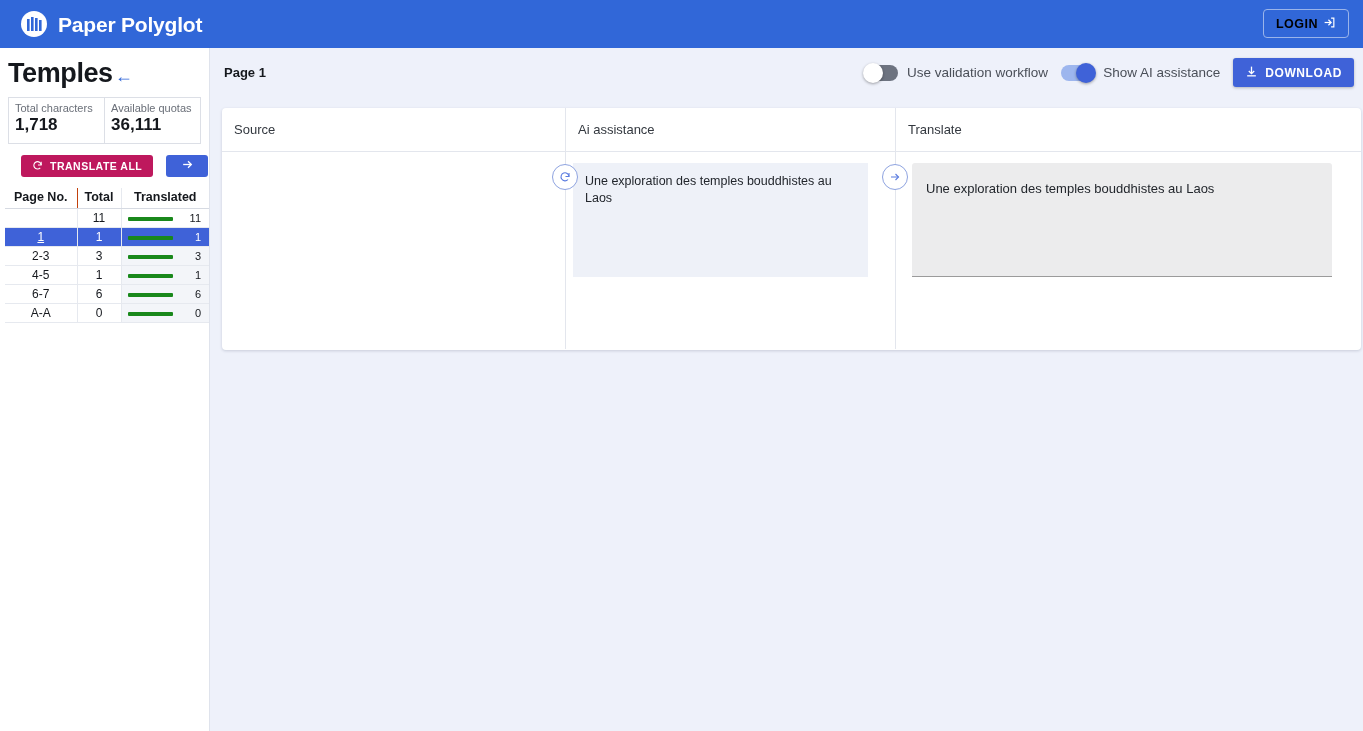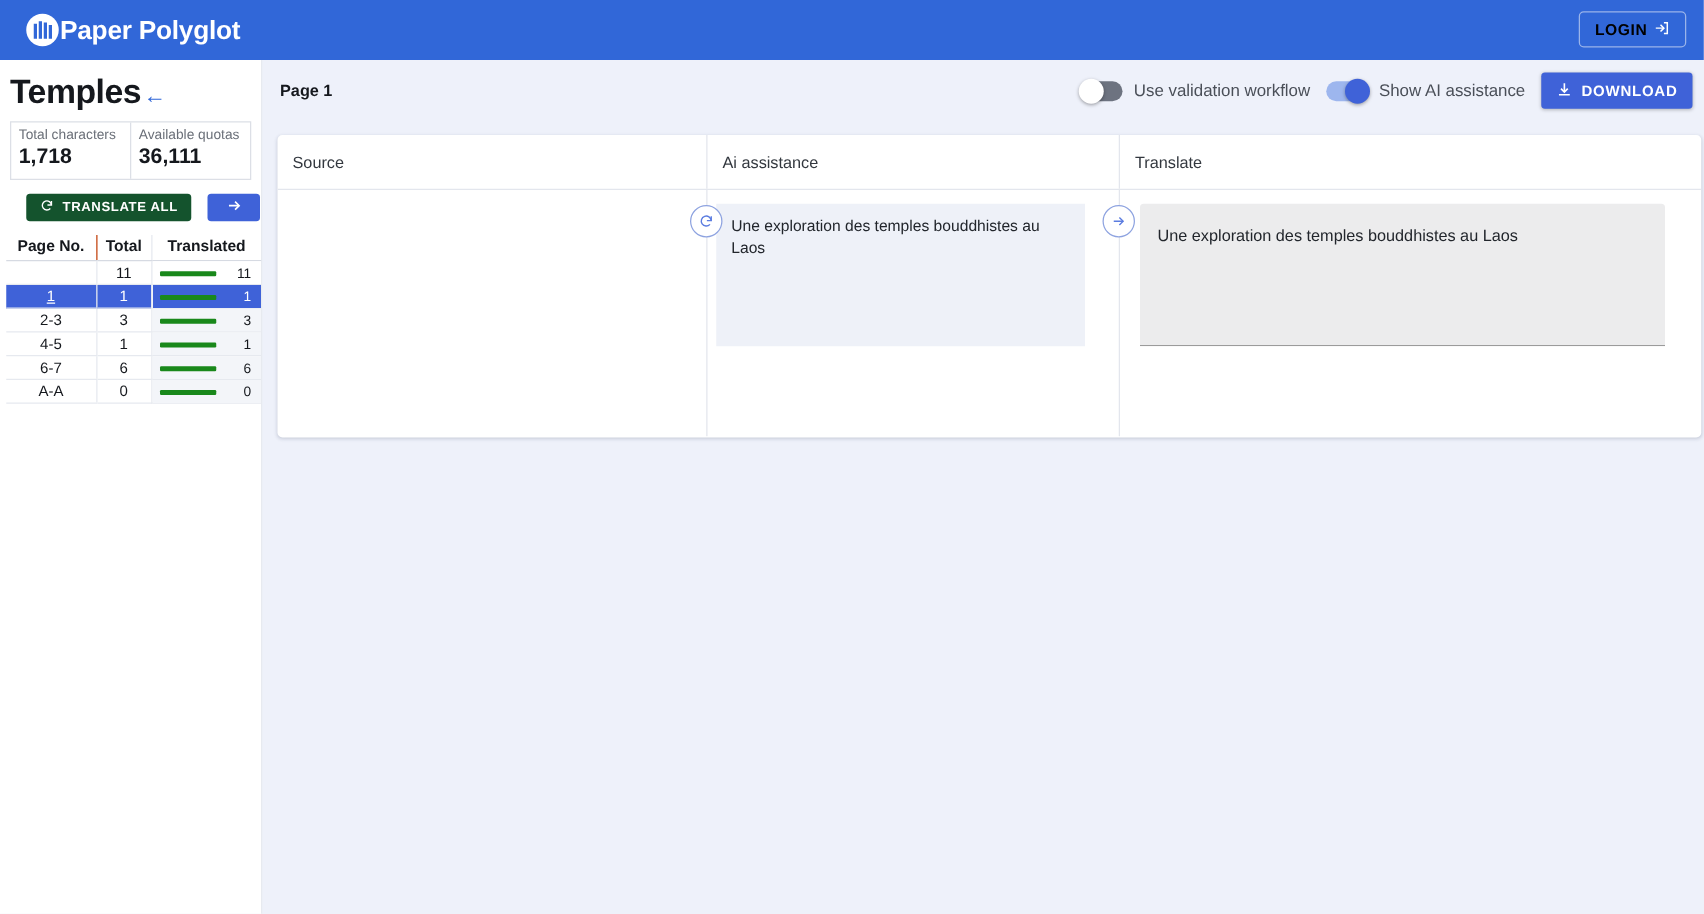--- a/index.html
+++ b/index.html
@@ -11,21 +11,21 @@
     background: #eef1fa;
   }
 
   
   #appbar {
     position: absolute; top: 0; left: 0;
     width: 1363px; height: 48px;
     background: #3167d8;
     display: flex; align-items: center;
   }
-  #brand { display: flex; align-items: center; margin-left: 20px; }
+  #brand { display: flex; align-items: center; gap: 10px; margin-left: 20px; }
   #logo-icon { width: 28px; height: 28px; display: block; }
   #brand-title {
     color: #ffffff;
     font-size: 21px;
     font-weight: bold;
     letter-spacing: -0.2px;
     line-height: 1;
   }
   #login-button {
     position: absolute; right: 14px; top: 9px;
@@ -67,21 +67,21 @@
   .stat-cell + .stat-cell { border-left: 1px solid #dcdfe6; }
   .stat-label { font-size: 11px; color: #6a6f78; line-height: 13px; }
   .stat-value { font-size: 17px; font-weight: bold; color: #15181d; line-height: 20px; }
 
   #sidebar-actions {
     display: flex; gap: 13px;
     margin: 11px 0 0 21px;
   }
   #translate-all-button {
     height: 22px; padding: 0 11px;
-    background: #14532d; color: #fff;
+    background: #be185d; color: #fff;
     border: none; border-radius: 3px;
     font-size: 10.5px; font-weight: bold; letter-spacing: 0.5px;
     display: flex; align-items: center; gap: 7px;
     cursor: pointer;
     font-family: "Liberation Sans", sans-serif;
   }
   #next-page-button {
     height: 22px; width: 42px;
     background: #3f62d8; color: #fff;
     border: none; border-radius: 3px;

